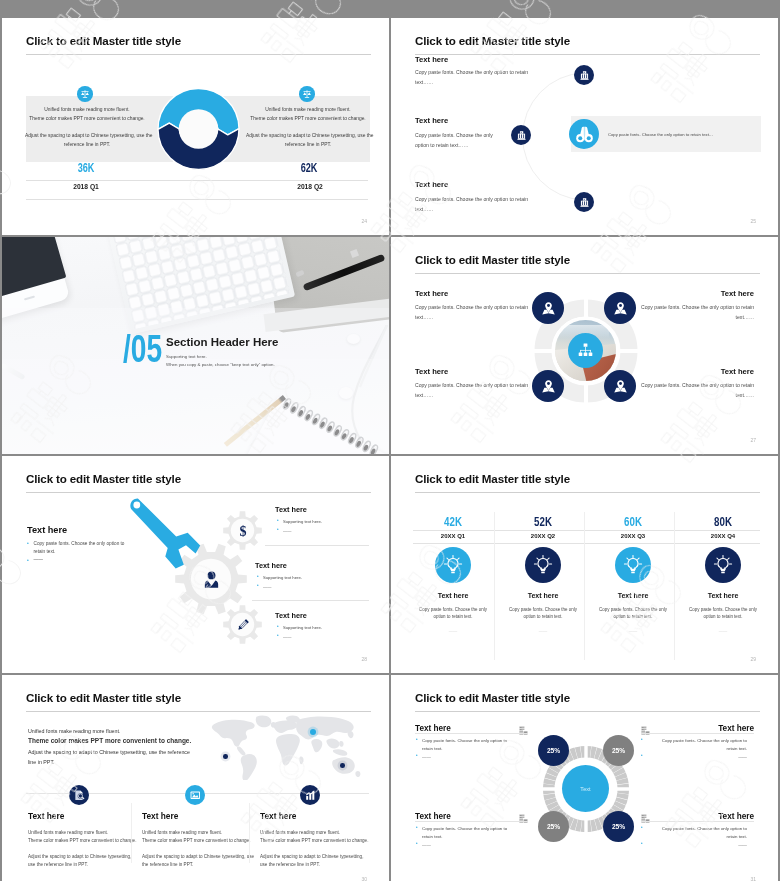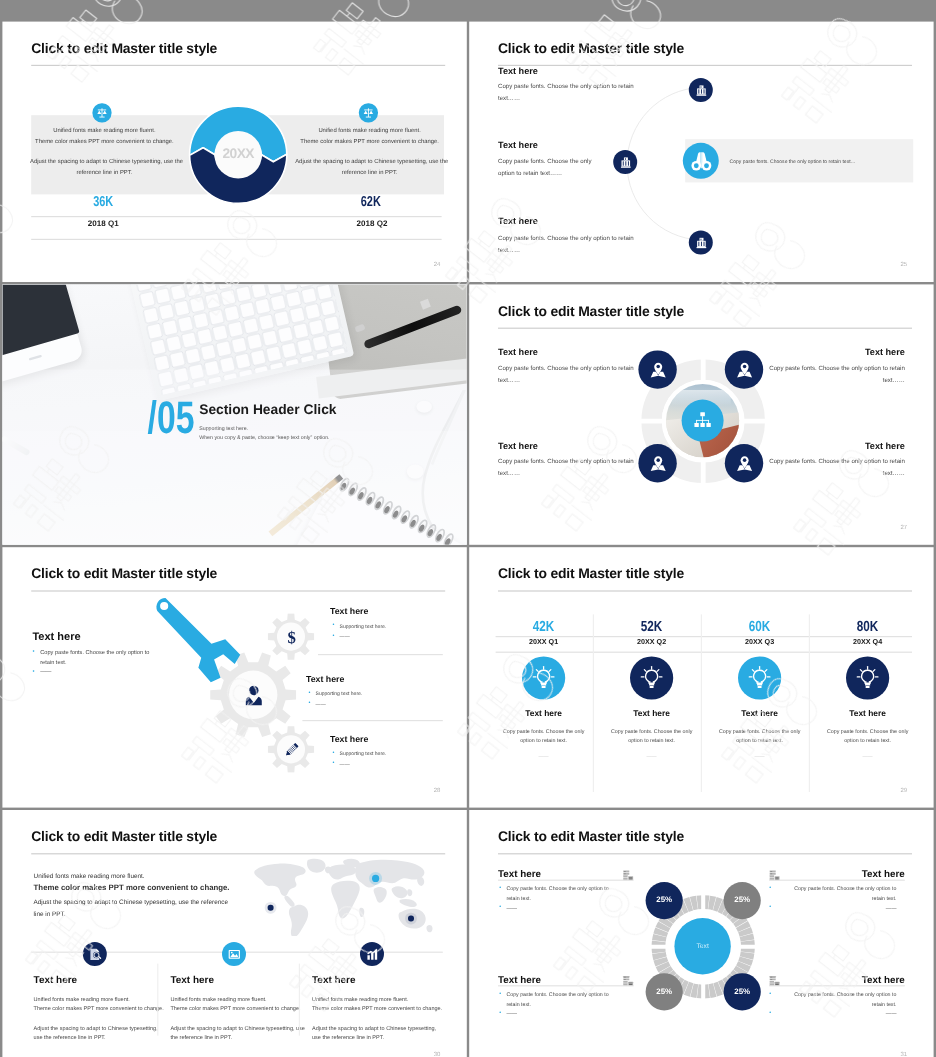--- a/index.html
+++ b/index.html
@@ -172,21 +172,20 @@
         <path d="M17.4 7.6 L13.4 14.6 L21.4 14.6 Z"></path>
       </g>
         </svg>
     </div>
 
     <svg class="s1-donut" width="91" height="90" viewBox="0 0 100 100">
       <path fill="#29ABE2" stroke="#ffffff" stroke-width="1.5" stroke-linejoin="round" d="M 5 50.51 L 17.5 43.5 L 28.4 50 A 22 22 0 0 1 71.6 50 L 82.5 56.5 L 95 49.49 A 45 45 0 0 0 5 50.51 Z"></path>
       <path fill="#10265C" stroke="#ffffff" stroke-width="1.5" stroke-linejoin="round" d="M 5 50.51 L 17.5 43.5 L 28.4 50 A 22 22 0 0 0 71.6 50 L 82.5 56.5 L 95 49.49 A 45 45 0 0 1 5 50.51 Z"></path>
       <circle cx="50" cy="50" r="22" fill="#fbfbfb"></circle>
     </svg>
-    <div class="s1-center">20XX</div>
 
     <div class="s1-val s1-val-l">36K</div>
     <div class="s1-val s1-val-r">62K</div>
     <div class="s1-rule s1-rule-1"></div>
     <div class="s1-lab s1-lab-l">2018 Q1</div>
     <div class="s1-lab s1-lab-r">2018 Q2</div>
     <div class="s1-rule s1-rule-2"></div>
     <div class="pgnum">24</div>
   </div>
 
@@ -369,21 +368,21 @@
             <ellipse cx="0" cy="7" rx="2.6" ry="5.6" fill="none" stroke="#aeb0b4" stroke-width="1.4"></ellipse>
             <ellipse cx="0" cy="8.6" rx="1.9" ry="3.2" fill="#2e2e2e"></ellipse>
           </g>
       </svg>
 
       <div class="obj" style="left:284px;top:162px;width:76px;height:5px;background:linear-gradient(90deg,#3a3a3a 0%,#3a3a3a 5%,#cdac7d 9%,#e0cda6 45%,#ecdcbd 100%);transform:rotate(141deg);transform-origin:0 0;"></div>
     </div>
     <div class="s3-veil"></div>
     <div class="s3-veil2"></div>
     <div class="s3-num">/05</div>
-    <div class="s3-head">Section Header Click</div>
+    <div class="s3-head">Section Header Here</div>
     <div class="s3-sub">
       <div>Supporting text here.</div>
       <div>When you copy &amp; paste, choose “keep text only” option.</div>
     </div>
   </div>
 
   <div class="slide s-c1 s-r1">
     <div class="title">Click to edit Master title style</div>
     <div class="titleline"></div>
 

